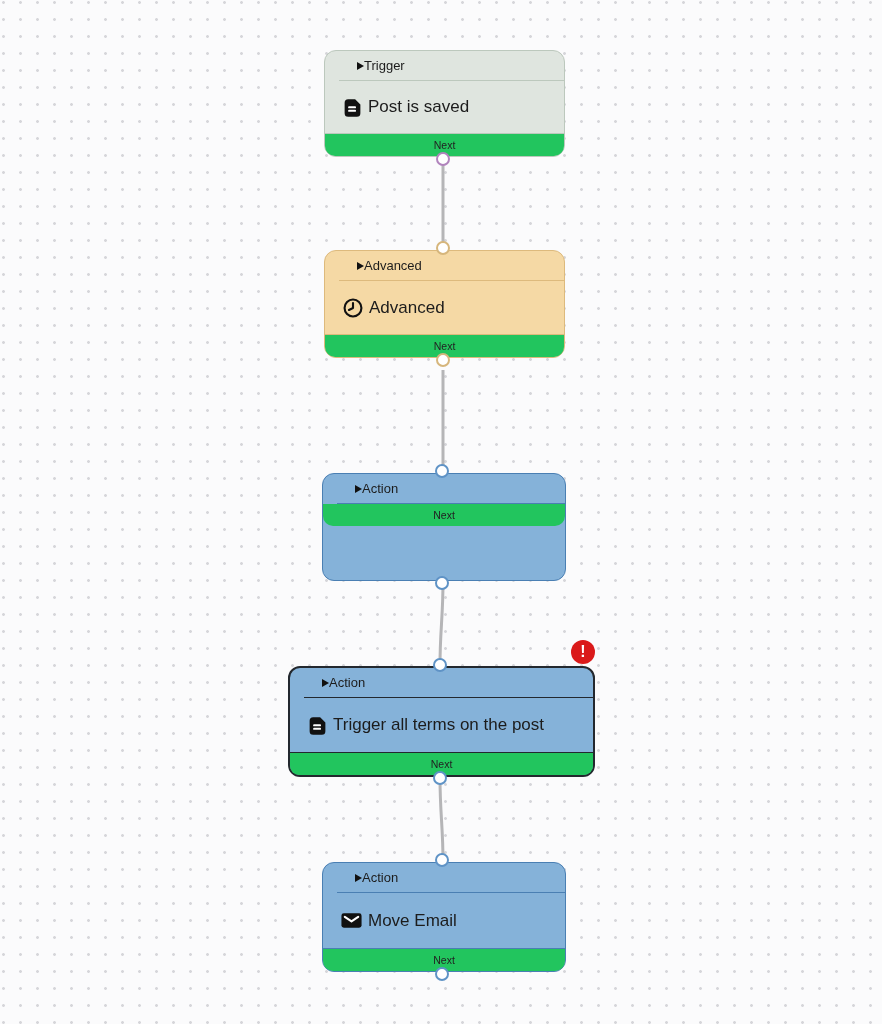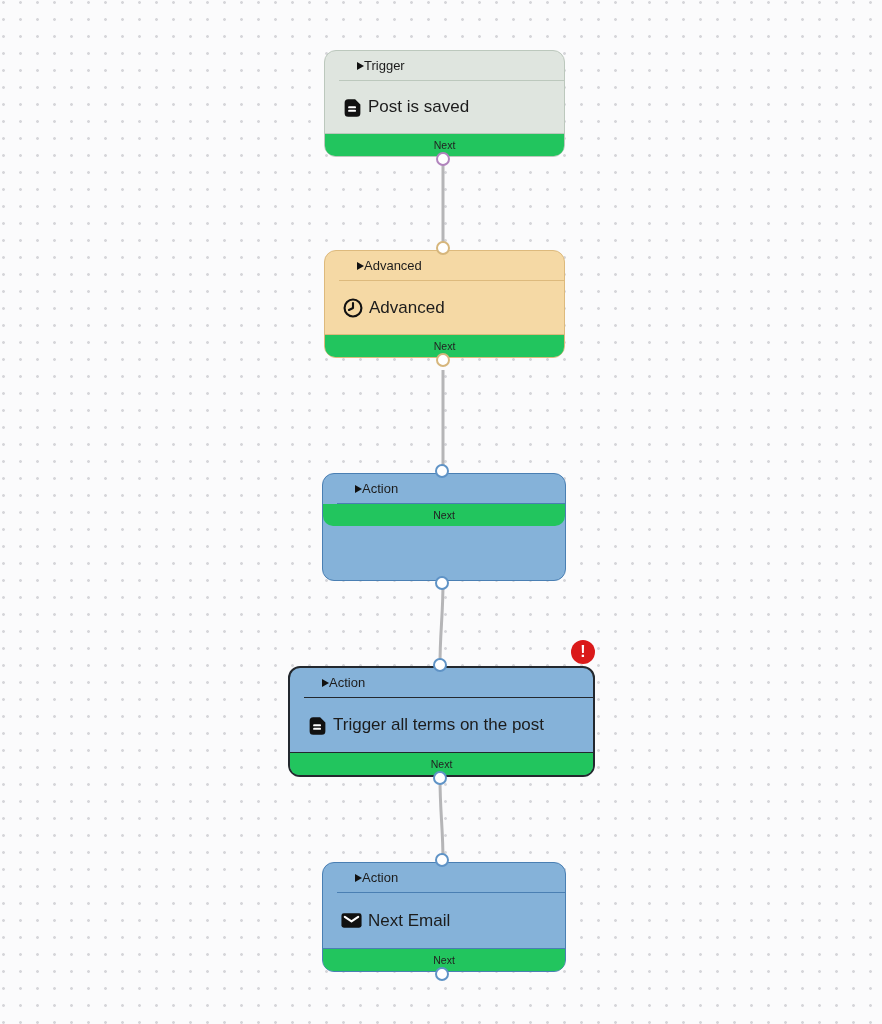--- a/index.html
+++ b/index.html
@@ -142,20 +142,20 @@
   <div class="node node-action" style="left:322px; top:862px; width:244px; height:110px;">
     <div class="node-header">
       <span class="tri"></span>
       <span>Action</span>
     </div>
     <div class="node-body">
       <svg width="23" height="23" viewBox="0 0 24 24">
         <rect x="1.5" y="4.5" width="21" height="15" rx="2.5" fill="#111"></rect>
         <path d="M5,8.2 L12,13 L19,8.2" fill="none" stroke="#fff" stroke-width="2.2" stroke-linecap="round" stroke-linejoin="round"></path>
       </svg>
-      <span>Next Email</span>
+      <span>Move Email</span>
     </div>
     <div class="node-footer">Next</div>
     <span class="port in port-blue"></span>
     <span class="port out port-blue"></span>
   </div>
 
 </div>
 
 </body></html>

